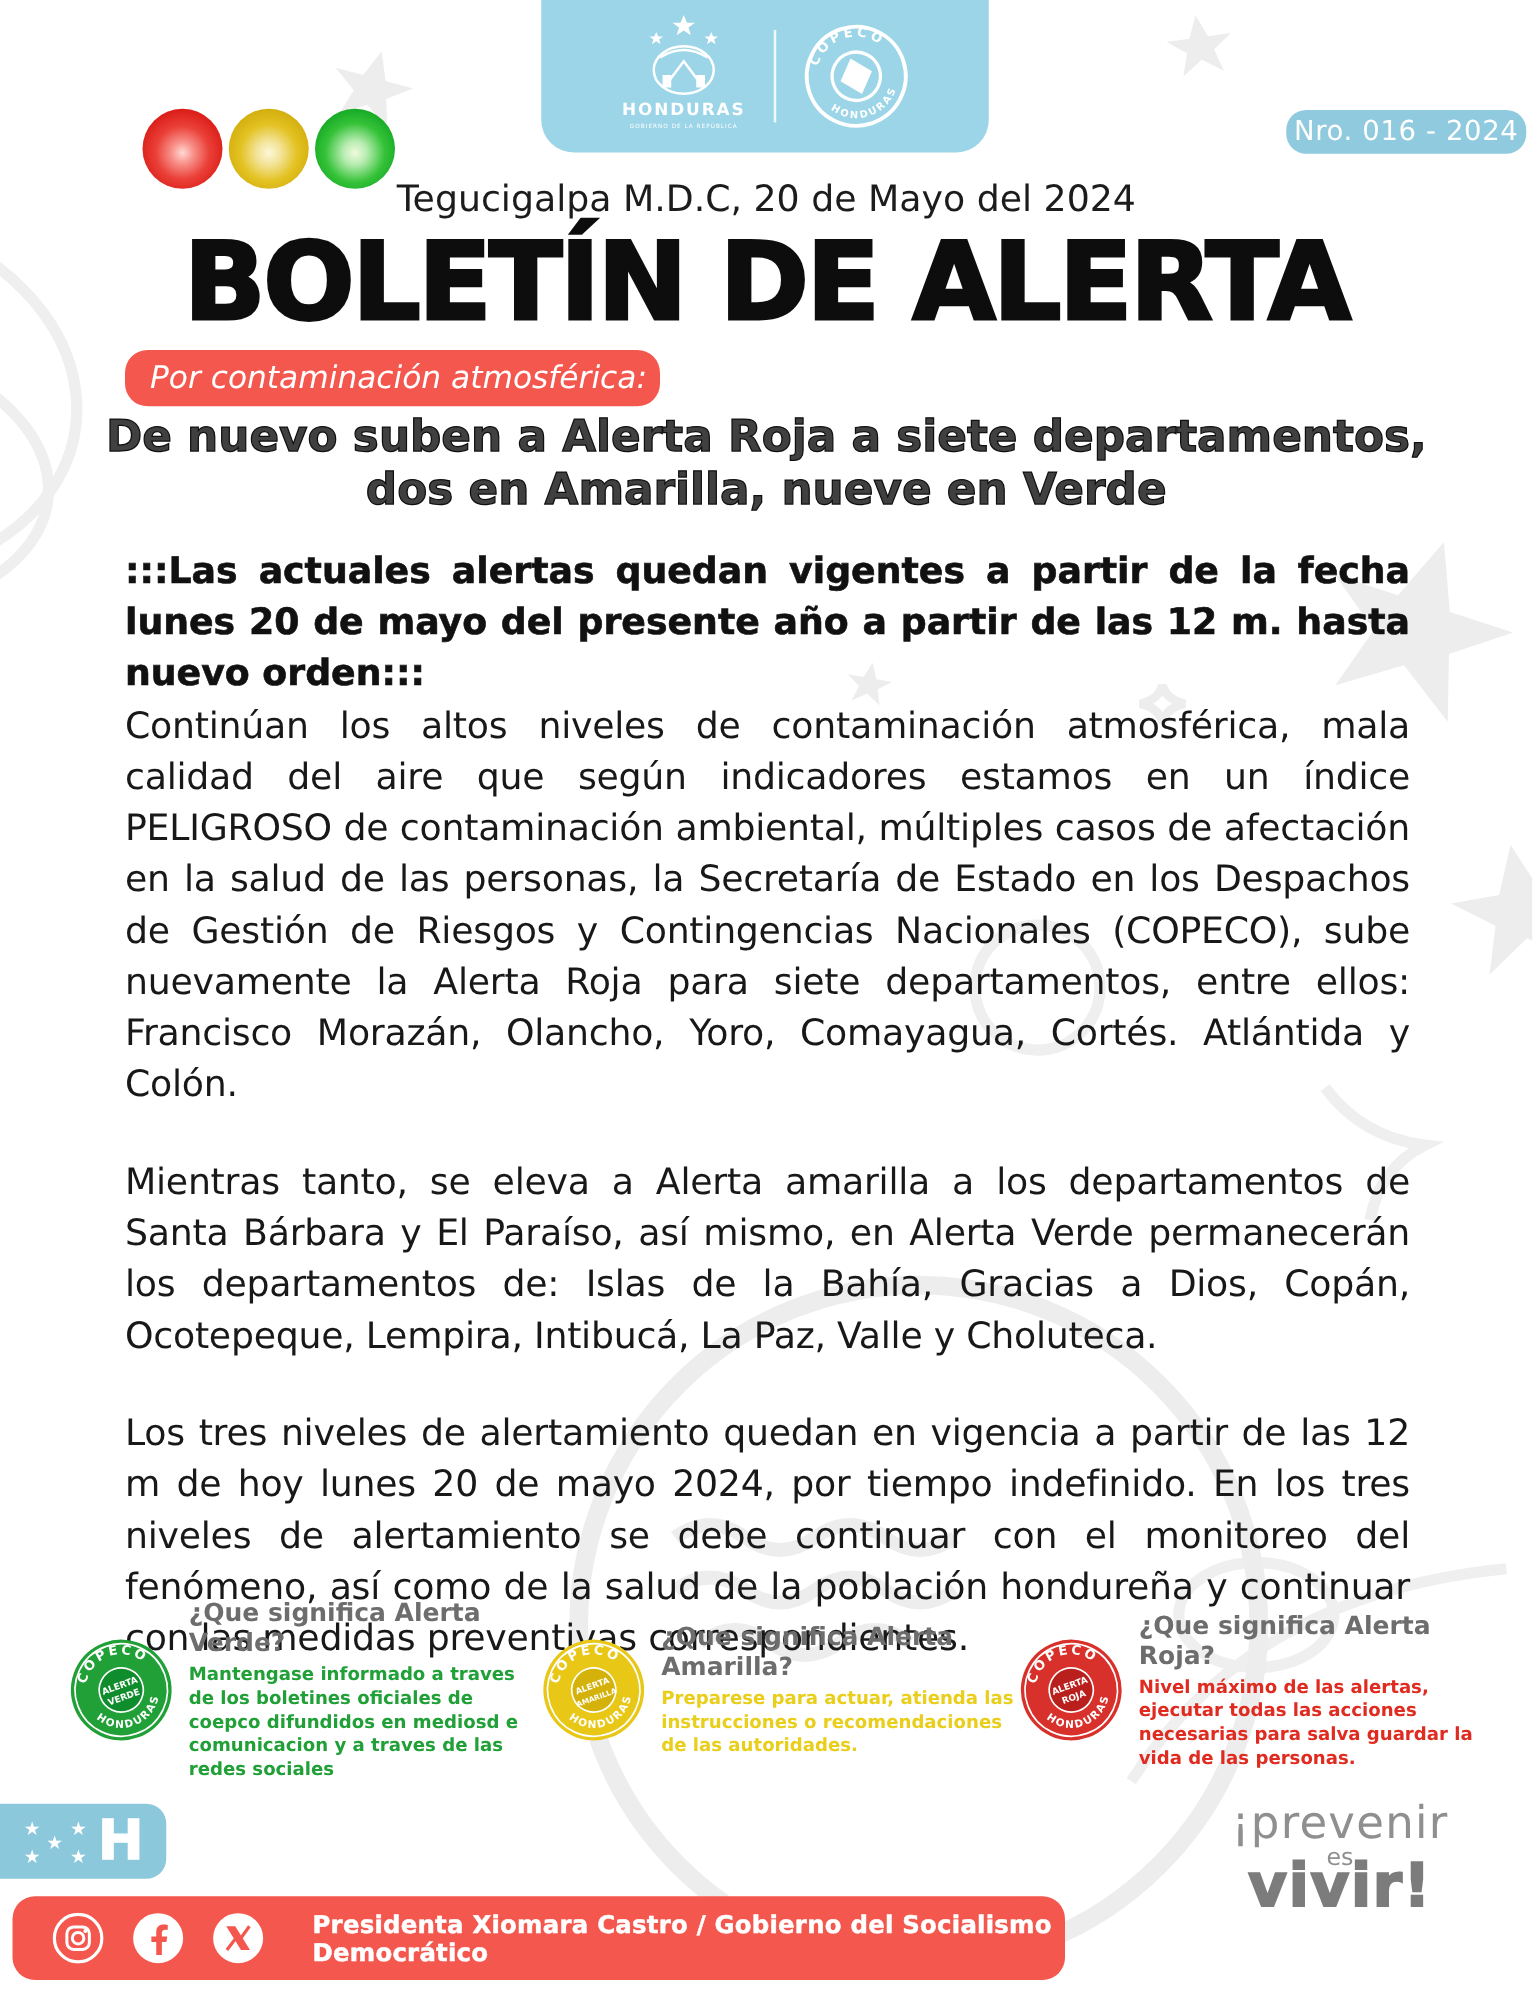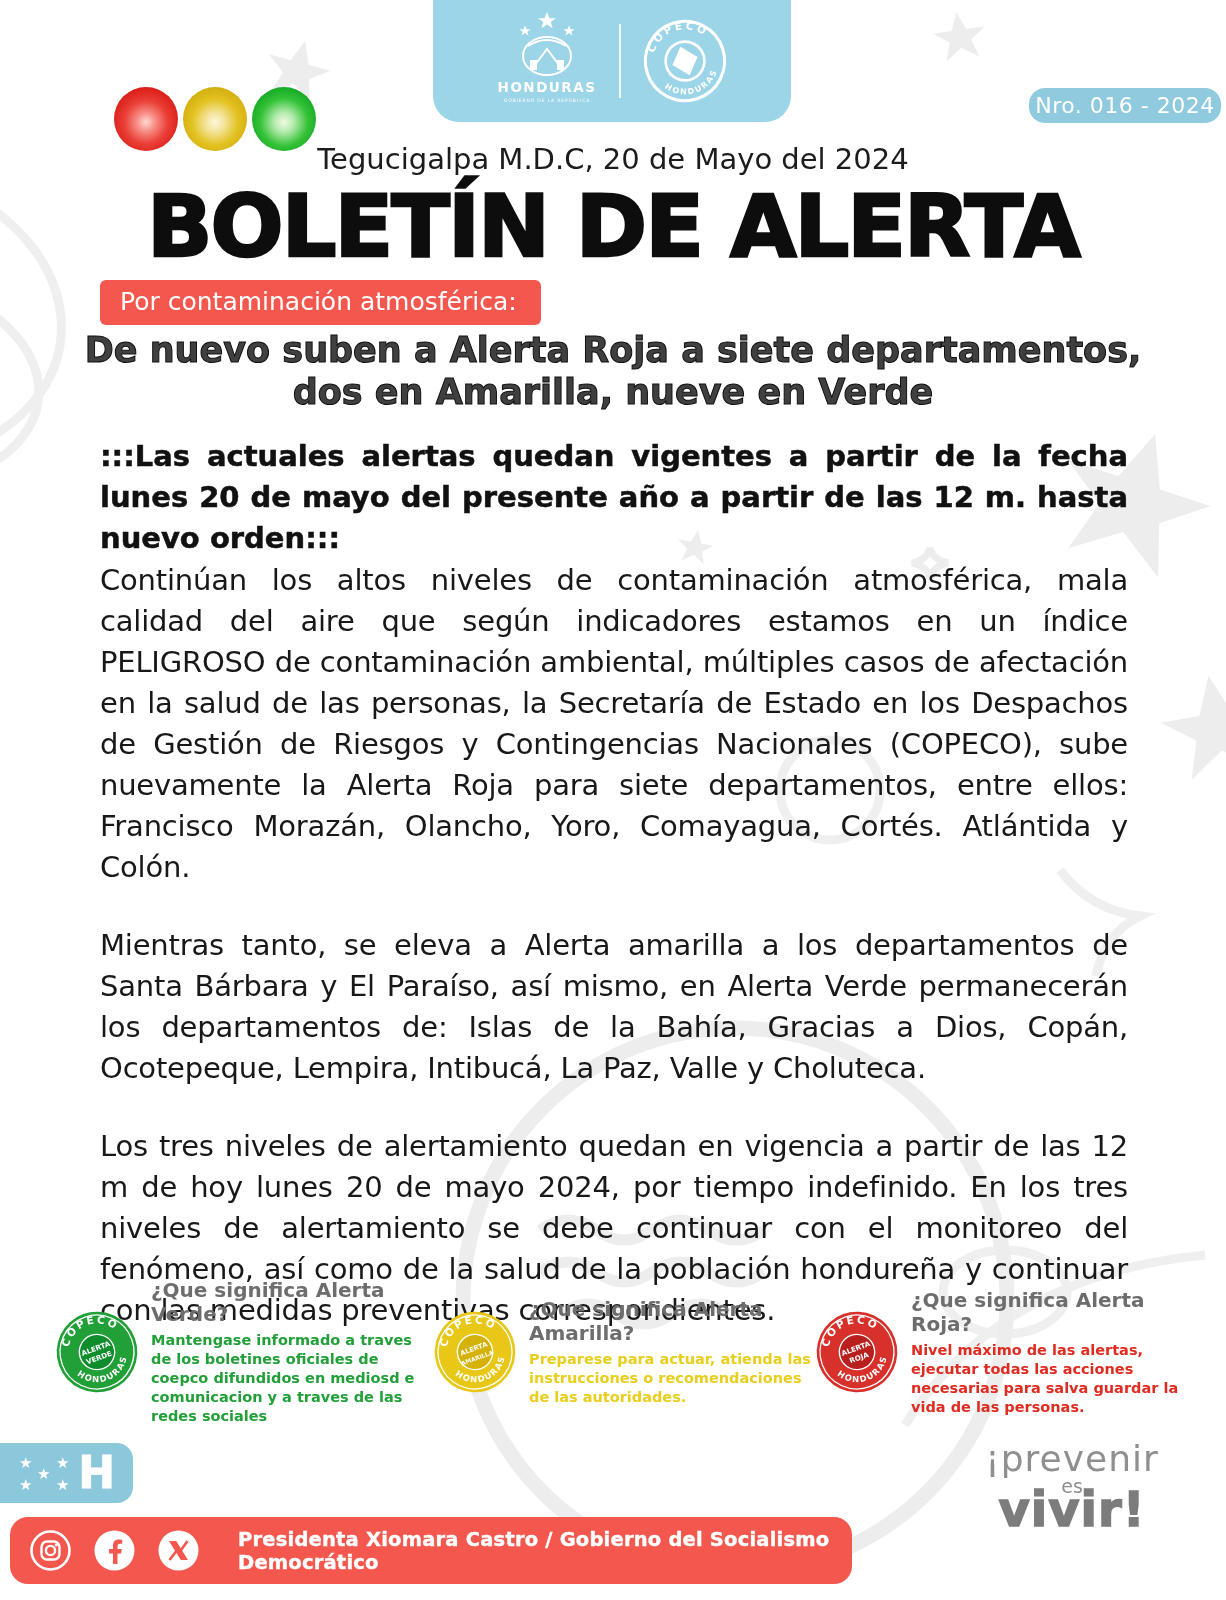--- a/index.html
+++ b/index.html
@@ -34,22 +34,22 @@
     position:absolute; left:0; top:142px; width:100%; text-align:center;
     font-size:29px; color:#1c1c1c; z-index:1; font-weight:500;
   }
   .page-title {
     position:absolute; left:0; top:176px; width:100%; text-align:center;
     font-size:86px; font-weight:bold; letter-spacing:-2px; color:#0d0d0d;
     -webkit-text-stroke:2.5px #0d0d0d; z-index:1;
   }
   .cause-badge {
     position:absolute; left:100px; top:280px; z-index:2;
-    background:#f4574d; color:#ffffff; border-radius:6px;
-    padding:7px 24px 9px 20px; font-size:25px;
+    background:#f4574d; color:#ffffff; border-radius:18px;
+    padding:7px 10px 9px 20px; font-size:25px;font-style:italic;
   }
   .headline {
     position:absolute; left:0; top:329px; width:100%; text-align:center;
     font-size:35px; font-weight:bold; color:#404040; line-height:42px;
     -webkit-text-stroke:1px #0f0f0f; z-index:1;
   }
   .lead {
     position:absolute; left:100px; top:436px; width:1028px;
     font-size:29px; font-weight:bold; line-height:41px; color:#111111;
     text-align:justify; -webkit-text-stroke:.5px #111; z-index:1;
@@ -79,21 +79,21 @@
     background:#8cc8db; border-radius:0 16px 16px 0; z-index:1;
   }
   .h-box .star { position:absolute; color:#ffffff; font-size:15px; line-height:15px; }
   .h-box .monogram {
     position:absolute; right:18px; top:4px; color:#ffffff;
     font-size:44px; font-weight:bold; -webkit-text-stroke:1px #fff;
   }
   .footer-bar {
     position:absolute; left:10px; top:1517px; width:842px; height:67px;
     background:#f4574d; border-radius:18px; z-index:1;
-    display:flex; align-items:center; padding-left:20px; gap:23px;
+    display:flex; align-items:center; padding-left:32px; gap:23px;
   }
   .footer-bar .social { width:41px; height:41px; flex-shrink:0; }
   .footer-bar .bar-text {
     color:#ffffff; font-size:19.5px; font-weight:bold; letter-spacing:.2px; margin-left:16px;
     -webkit-text-stroke:.4px #fff;
   }
   .slogan { position:absolute; right:44px; top:1438px; width:220px; text-align:center; z-index:1; }
   .slogan .l1 { font-size:36px; color:#8f8f8f; letter-spacing:1px; }
   .slogan .l2 { font-size:19px; color:#8f8f8f; margin-top:-4px; }
   .slogan .l3 { font-size:48px; font-weight:bold; color:#7c7c7c; margin-top:-16px;

